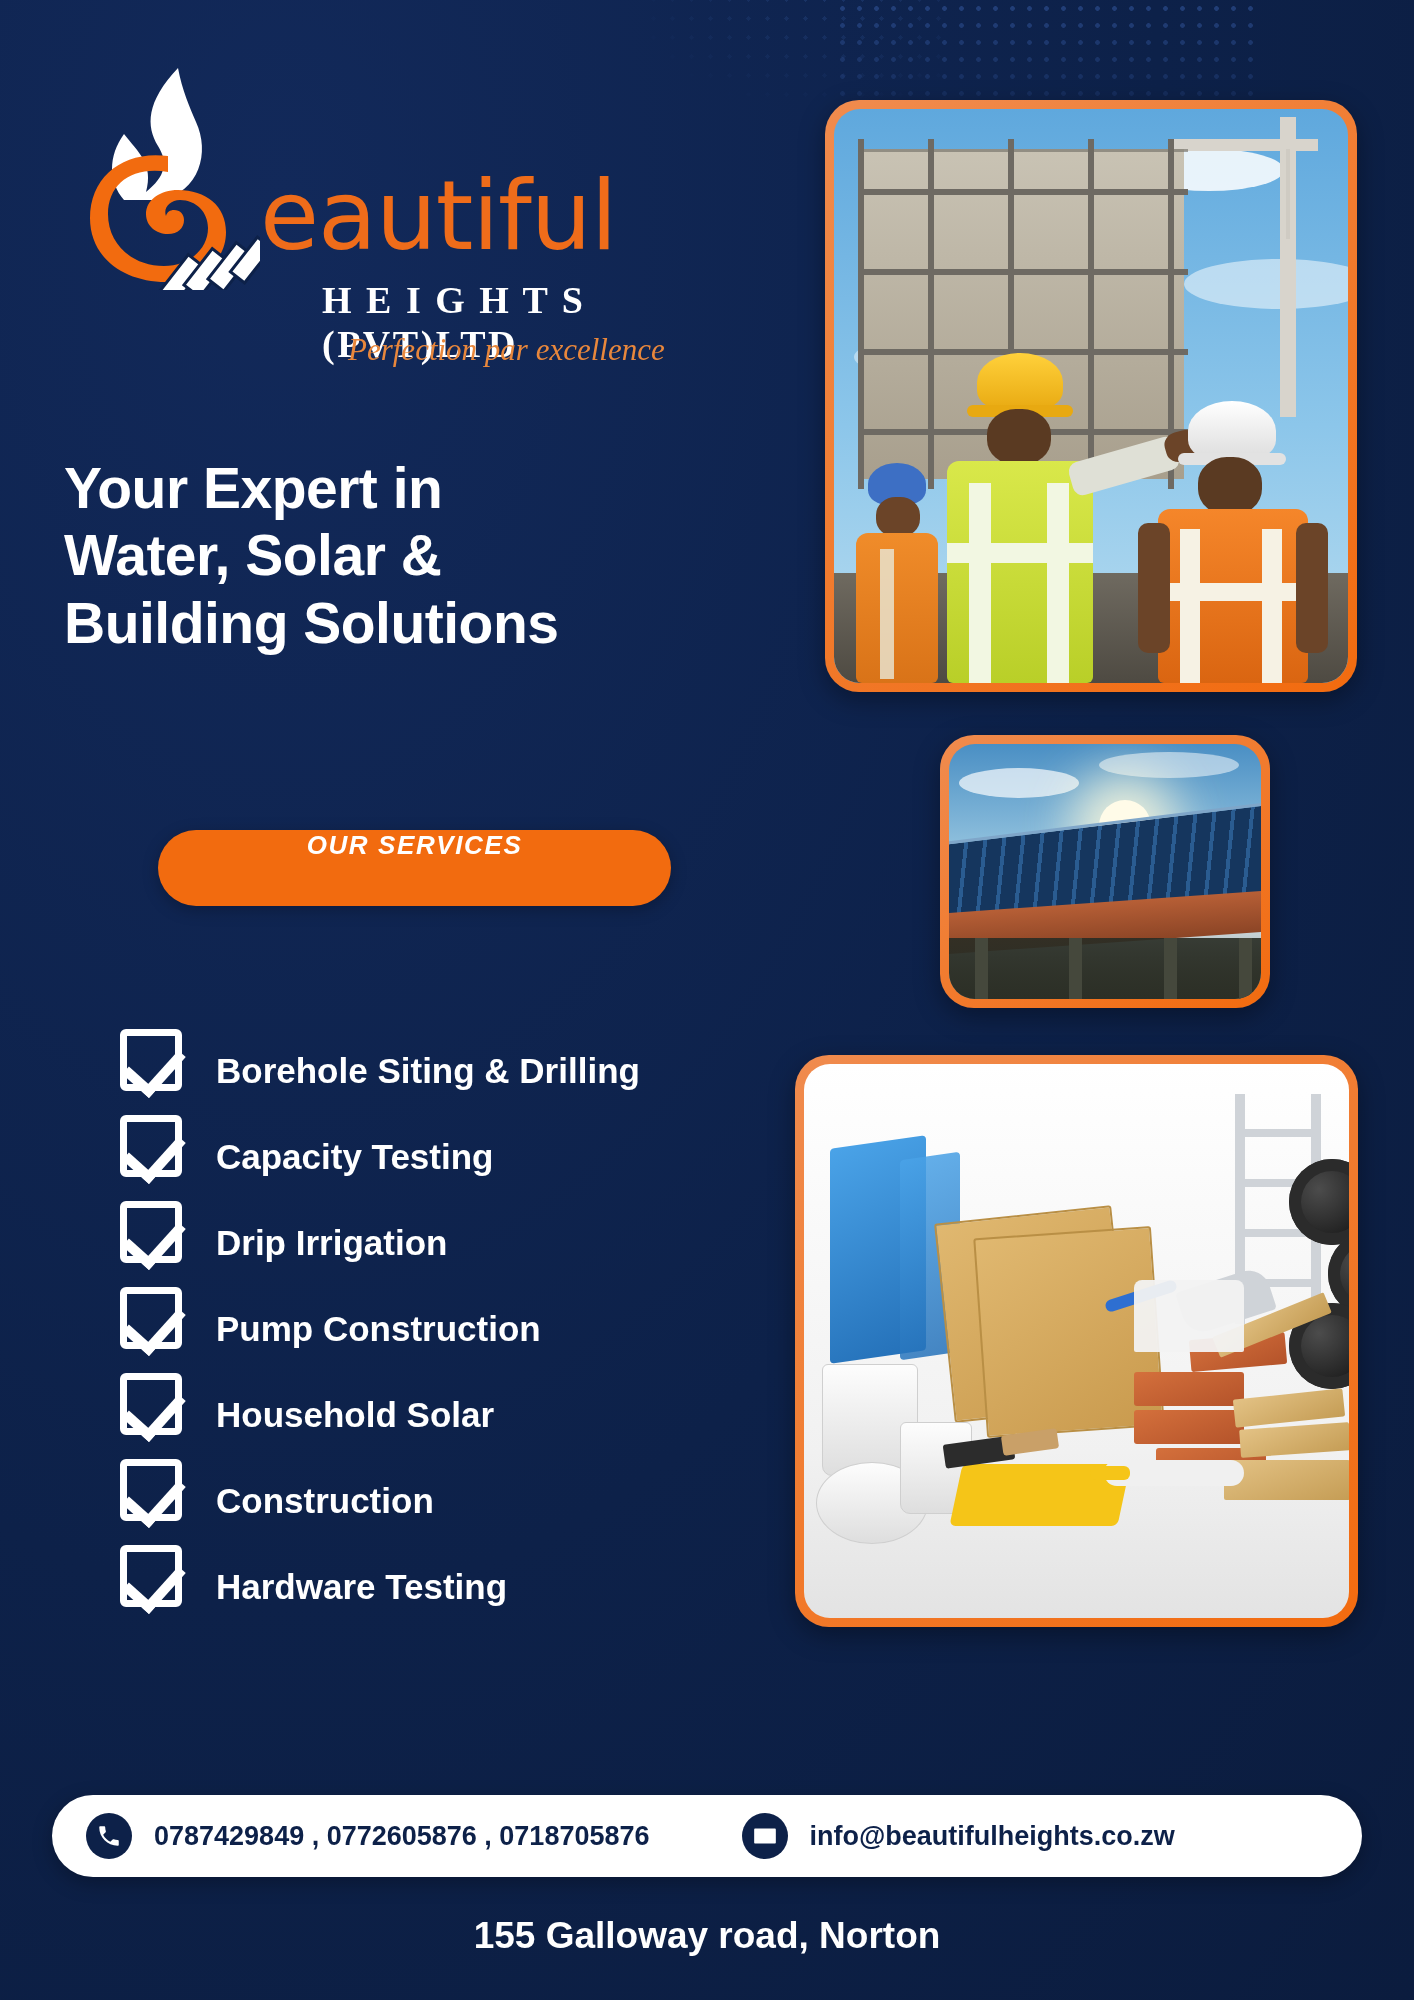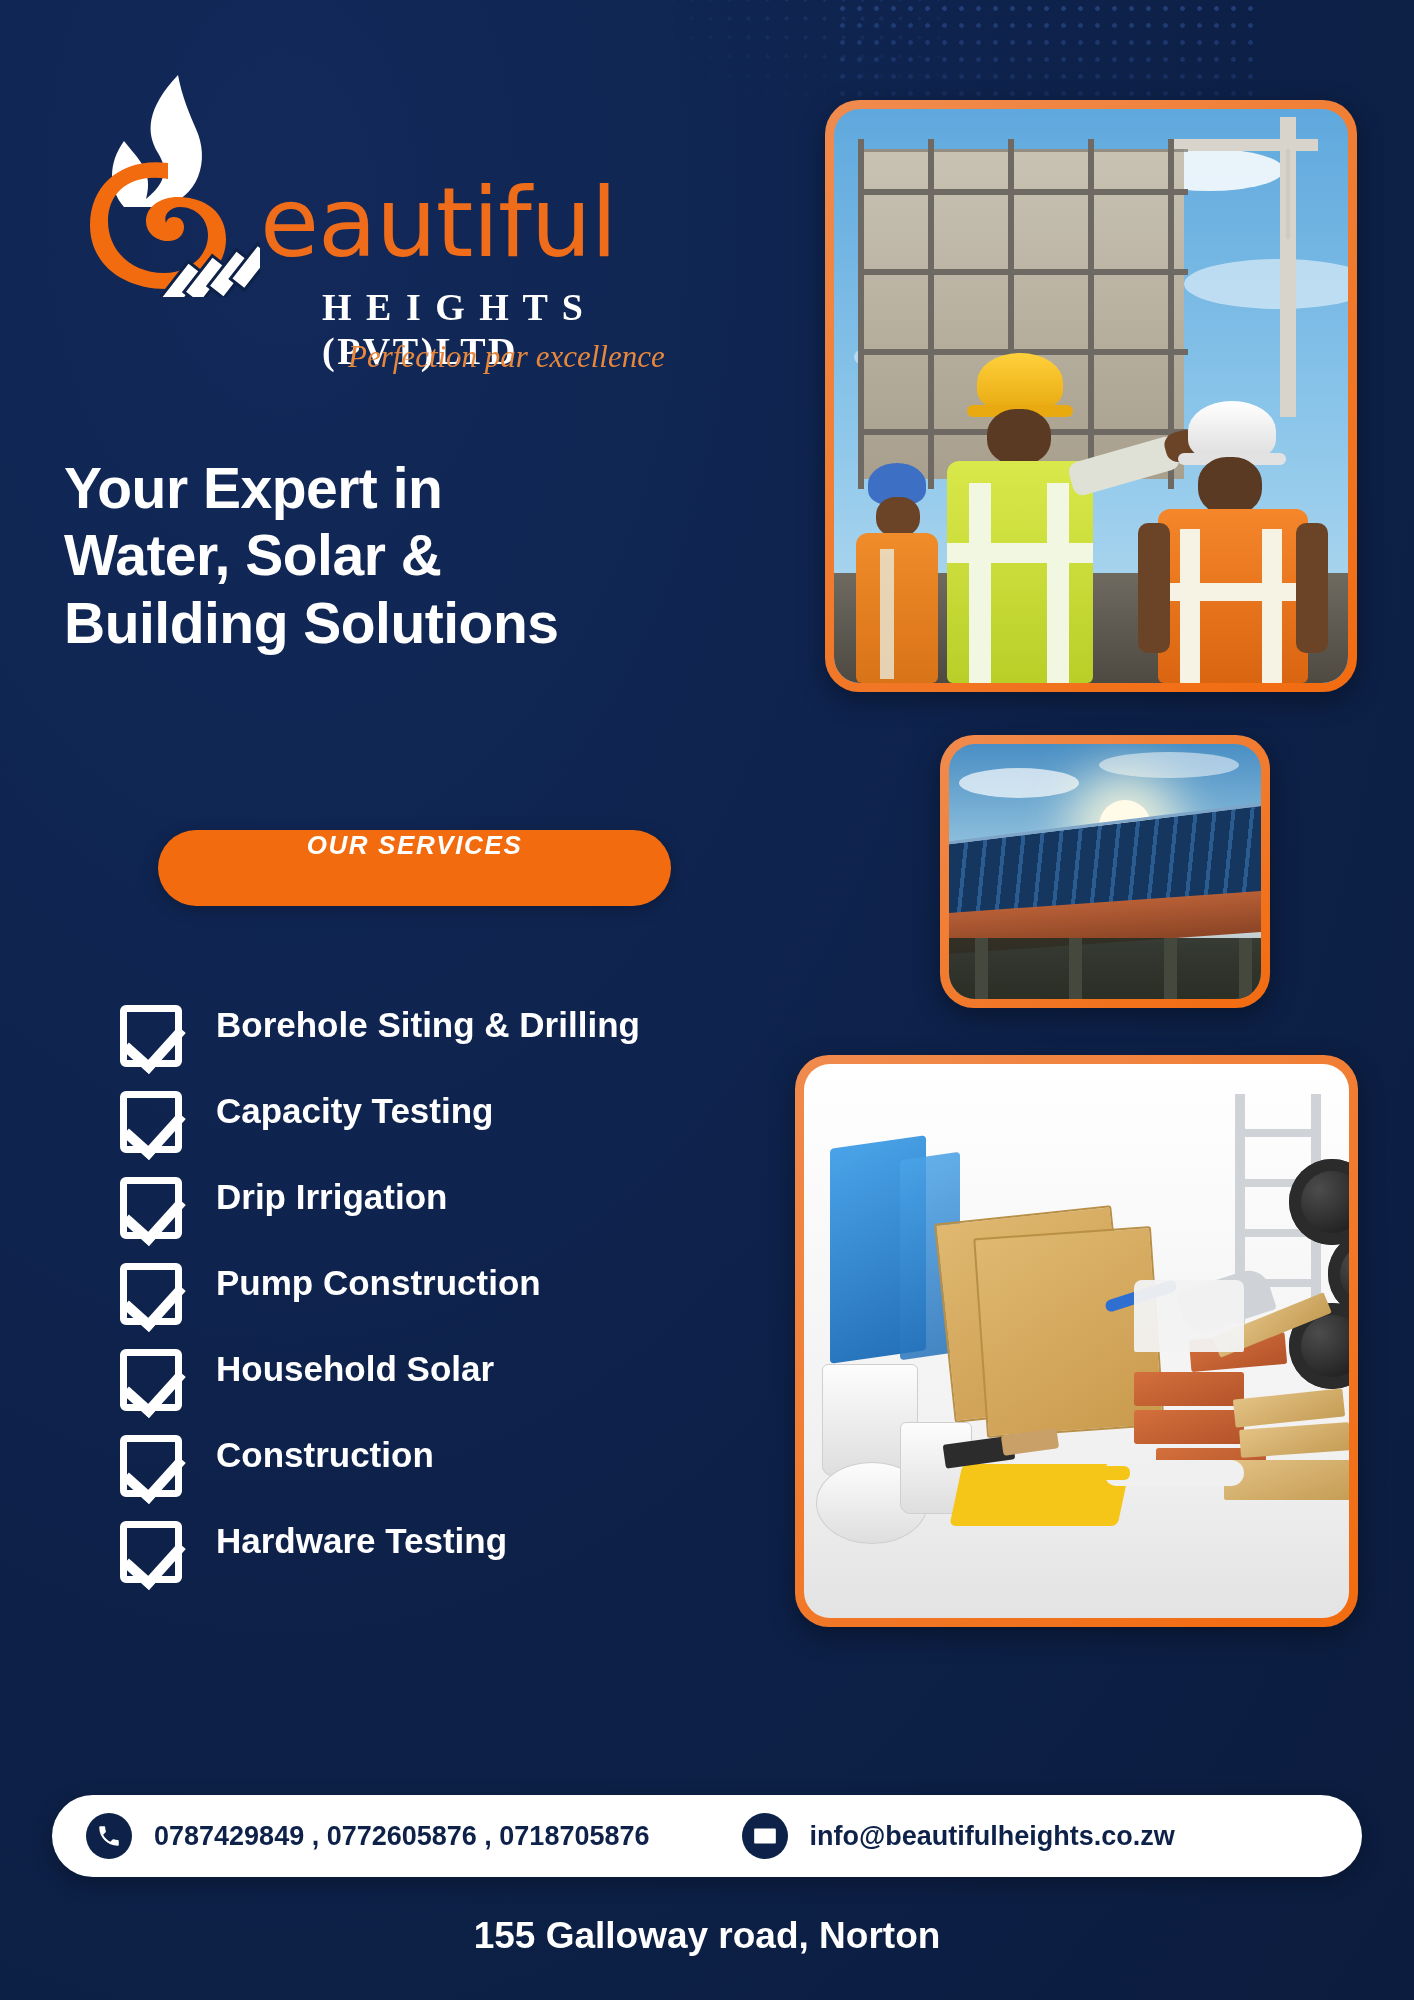--- a/index.html
+++ b/index.html
@@ -37,21 +37,21 @@
     background-size: 19px 19px;
     opacity: 0.6;
     -webkit-mask-image: radial-gradient(ellipse at 60% 0%, rgba(0,0,0,1) 0%, rgba(0,0,0,0) 80%);
     mask-image: radial-gradient(ellipse at 60% 0%, rgba(0,0,0,1) 0%, rgba(0,0,0,0) 80%);
   }
 
   
   .logo-block {
     position: absolute;
     left: 50px;
-    top: 67px;
+    top: 60px;
     width: 730px;
     height: 260px;
   }
   .logo-mark {
     position: absolute;
     left: 0; top: 0;
     width: 210px; height: 230px;
   }
   .logo-word {
     position: absolute;
@@ -119,21 +119,21 @@
 
   
   .checklist {
     position: absolute;
     left: 120px;
     top: 1005px;
     width: 720px;
   }
   .check-row {
     display: flex;
-    align-items: flex-start;
+    align-items: flex-end;
     height: 86px;
   }
   .check-box {
     width: 62px; height: 62px;
     border: 7px solid #ffffff;
     border-radius: 6px;
     position: relative;
     flex: 0 0 auto;
   }
   .check-box::after {

